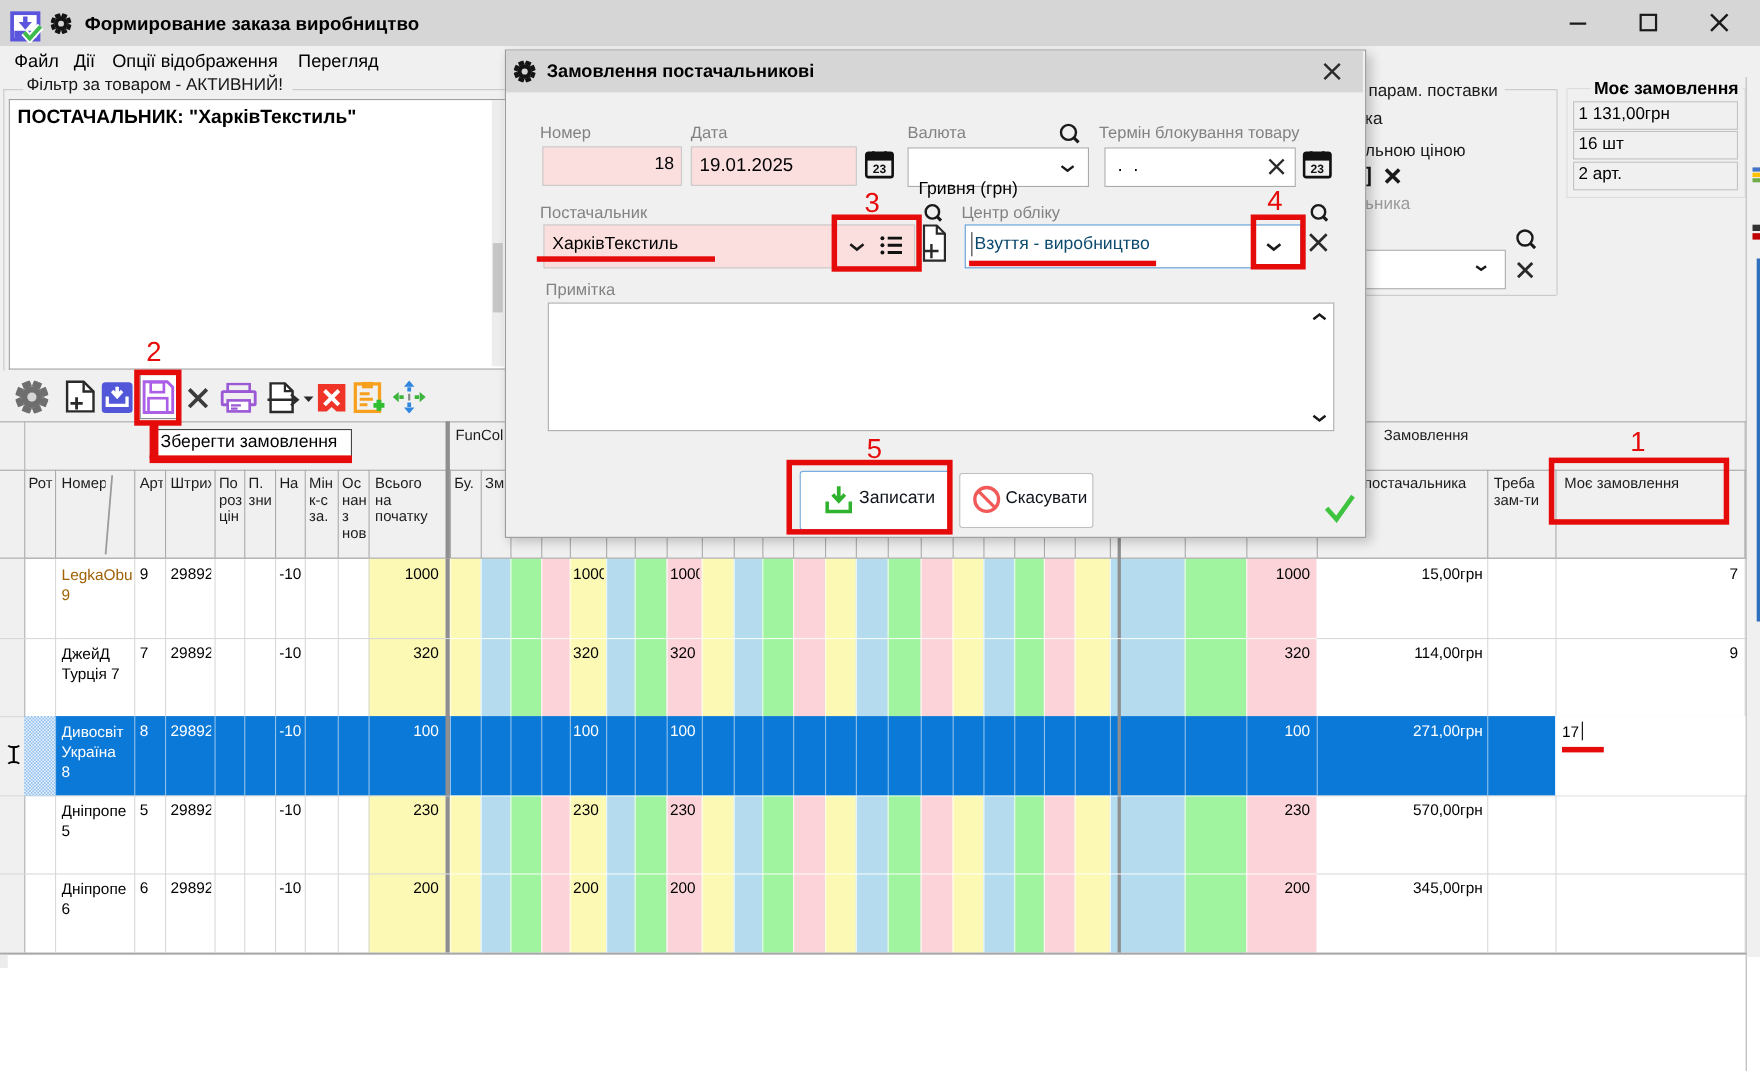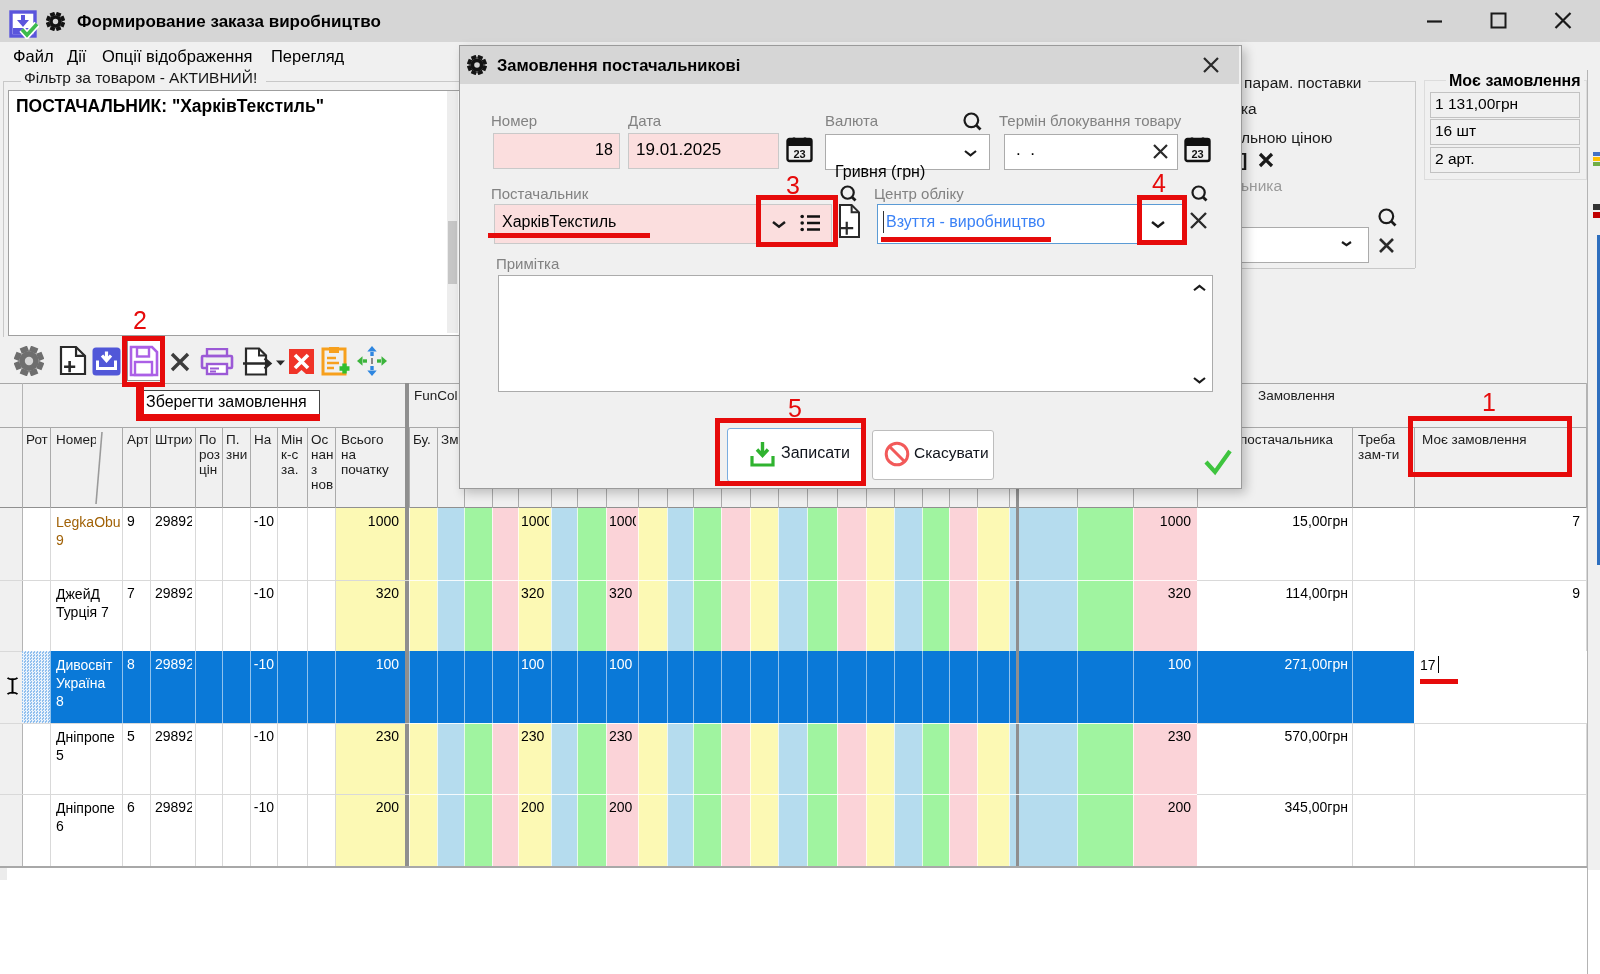--- a/index.html
+++ b/index.html
@@ -470,21 +470,21 @@
     <circle cx="2.2" cy="15.5" r="1.8" fill="#111"></circle>
 <path d="M7 2.5 h13 M7 9 h13 M7 15.5 h13" stroke="#111" stroke-width="2.6"></path>
   </svg>
 <svg class="ab" style="z-index:11;left:838px;top:203px" width="23" height="36" viewBox="0 0 23 36">
     <path d="M2 2 h11.64 l7.36 7.36 v24.64 h-19 z" fill="#fff" stroke="#2a2a2a" stroke-width="2.0"></path>
     <path d="M13.64 2 v7.36 h7.36" fill="none" stroke="#2a2a2a" stroke-width="2.0"></path>
     <path d="M8.74 18.72 v12.959999999999999 M2.2600000000000007 25.2 h12.959999999999999" stroke="#2a2a2a" stroke-width="2.2"></path>
   </svg>
 <div class="ab" style="left:877px;top:204px;width:304px;height:38px;background:#fff;border:1px solid #5b9bd5;z-index:11;"></div>
 <div class="ab" style="left:883px;top:211px;width:1px;height:22px;background:#333;z-index:11;"></div>
-<div class="ab" style="left:886px;top:213px;white-space:nowrap;font-size:16px;color:#3b82f6;z-index:11;">Взуття - виробництво</div>
+<div class="ab" style="left:886px;top:213px;white-space:nowrap;font-size:16px;color:#0c4a6e;z-index:11;">Взуття - виробництво</div>
 <svg class="ab" style="z-index:11;left:1150px;top:220px" width="16" height="8.8" viewBox="0 0 16 8.8">
     <path d="M2 2 L8.0 6.800000000000001 L14 2" fill="none" stroke="#1a1a1a" stroke-width="2.4"></path>
   </svg>
 <svg class="ab" style="z-index:11;left:1189px;top:211px" width="19" height="19" viewBox="0 0 19 19">
     <path d="M2 2 L17 17 M17 2 L2 17" stroke="#2a2a2a" stroke-width="2.4"></path>
   </svg>
 <div class="ab" style="left:496px;top:255px;white-space:nowrap;font-size:15px;color:#828282;z-index:11;">Примітка</div>
 <div class="ab" style="left:498px;top:275px;width:713px;height:115px;background:#fff;border:1px solid #ababab;z-index:11;"></div>
 <svg class="ab" style="z-index:11;left:1192px;top:284px" width="15" height="8.25" viewBox="0 0 15 8.25">
     <path d="M2 6.25 L7.5 2 L13 6.25" fill="none" stroke="#1a1a1a" stroke-width="2.2"></path>

